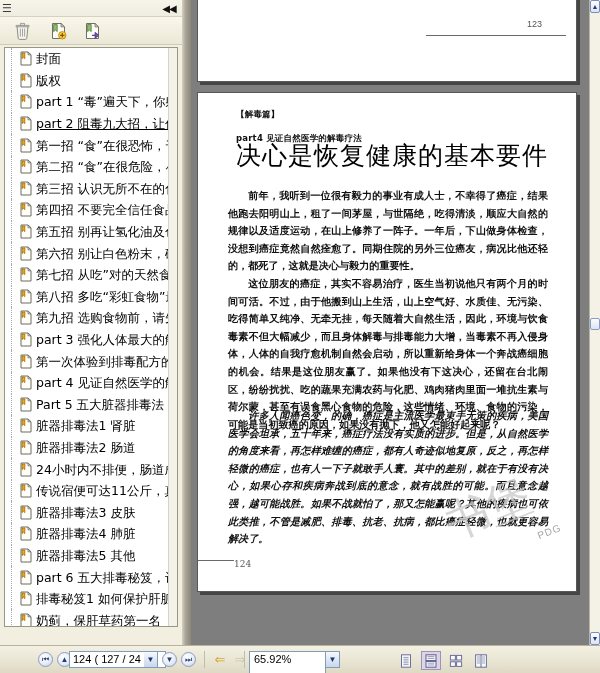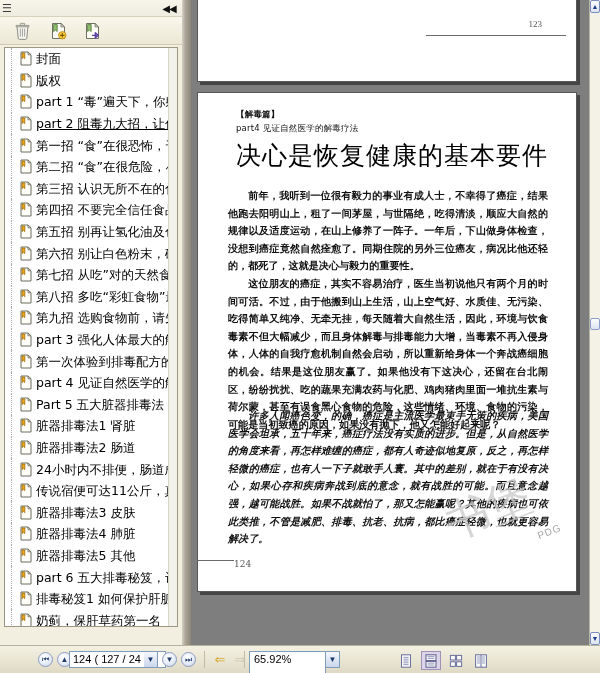--- a/index.html
+++ b/index.html
@@ -156,21 +156,21 @@
   }
   #page-current {
     left: 6px; top: 92px;
     width: 380px; height: 500px;
   }
   #prev-page-num {
     position: absolute;
     right: 34px; top: 96px;
     font-size: 9px;
     color: #555;
-    font-family: Liberation Serif, serif;
+    font-family: Liberation Sans, sans-serif;
   }
   #prev-page-rule {
     position: absolute;
     right: 10px; top: 112px;
     width: 140px; height: 1px;
     background: #6a6a6a;
   }
 
   .pg-head-block {
     position: absolute;
@@ -178,23 +178,23 @@
     font-family: "DejaVu Sans", "Liberation Sans", sans-serif;
   }
   #pg-head-1 {
     font-size: 8.5px;
     font-weight: bold;
     color: #101010;
     letter-spacing: 0.2px;
   }
   #pg-head-2 {
     font-size: 8.5px;
-    font-weight: normal;
+    font-weight: bold;
     color: #101010;
-    margin-top: 2px;
+    margin-top: 12px;
     letter-spacing: 0.2px;
   }
   #pg-title {
     position: absolute;
     left: 38px; top: 46px;
     font-size: 25px;
     font-weight: normal;
     color: #000;
     font-family: "DejaVu Sans", "Liberation Sans", sans-serif;
     letter-spacing: 1px;

